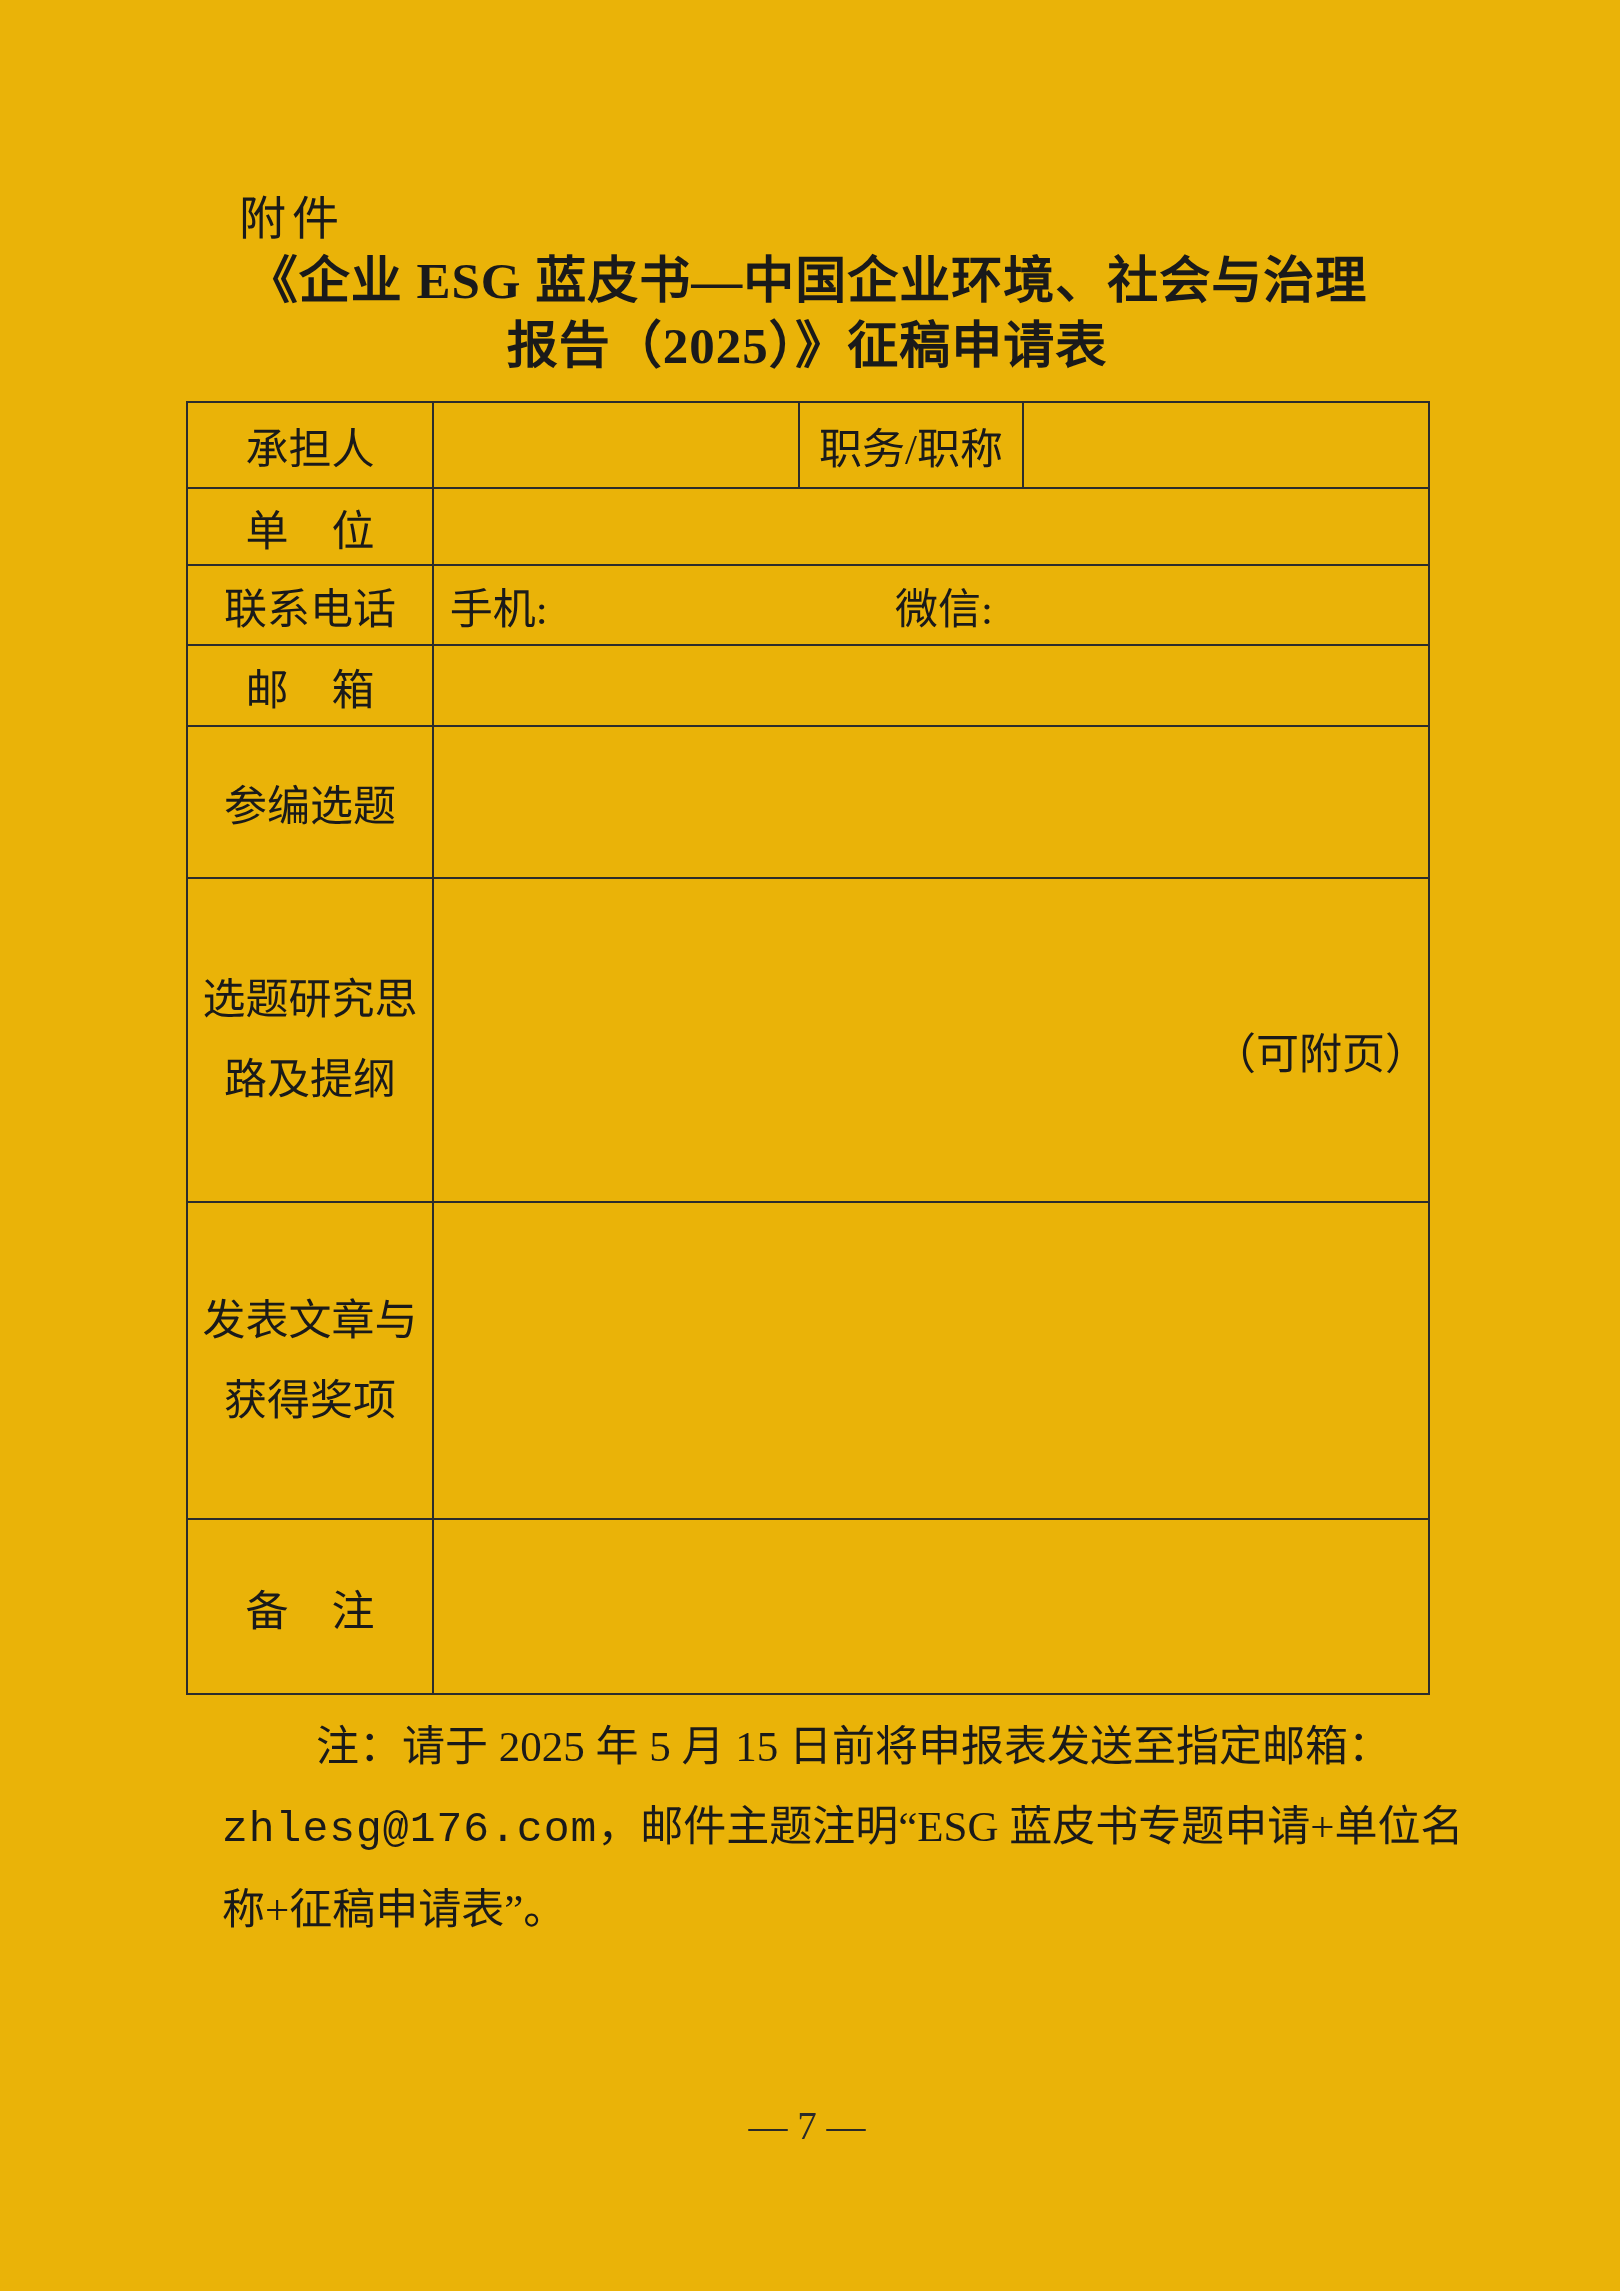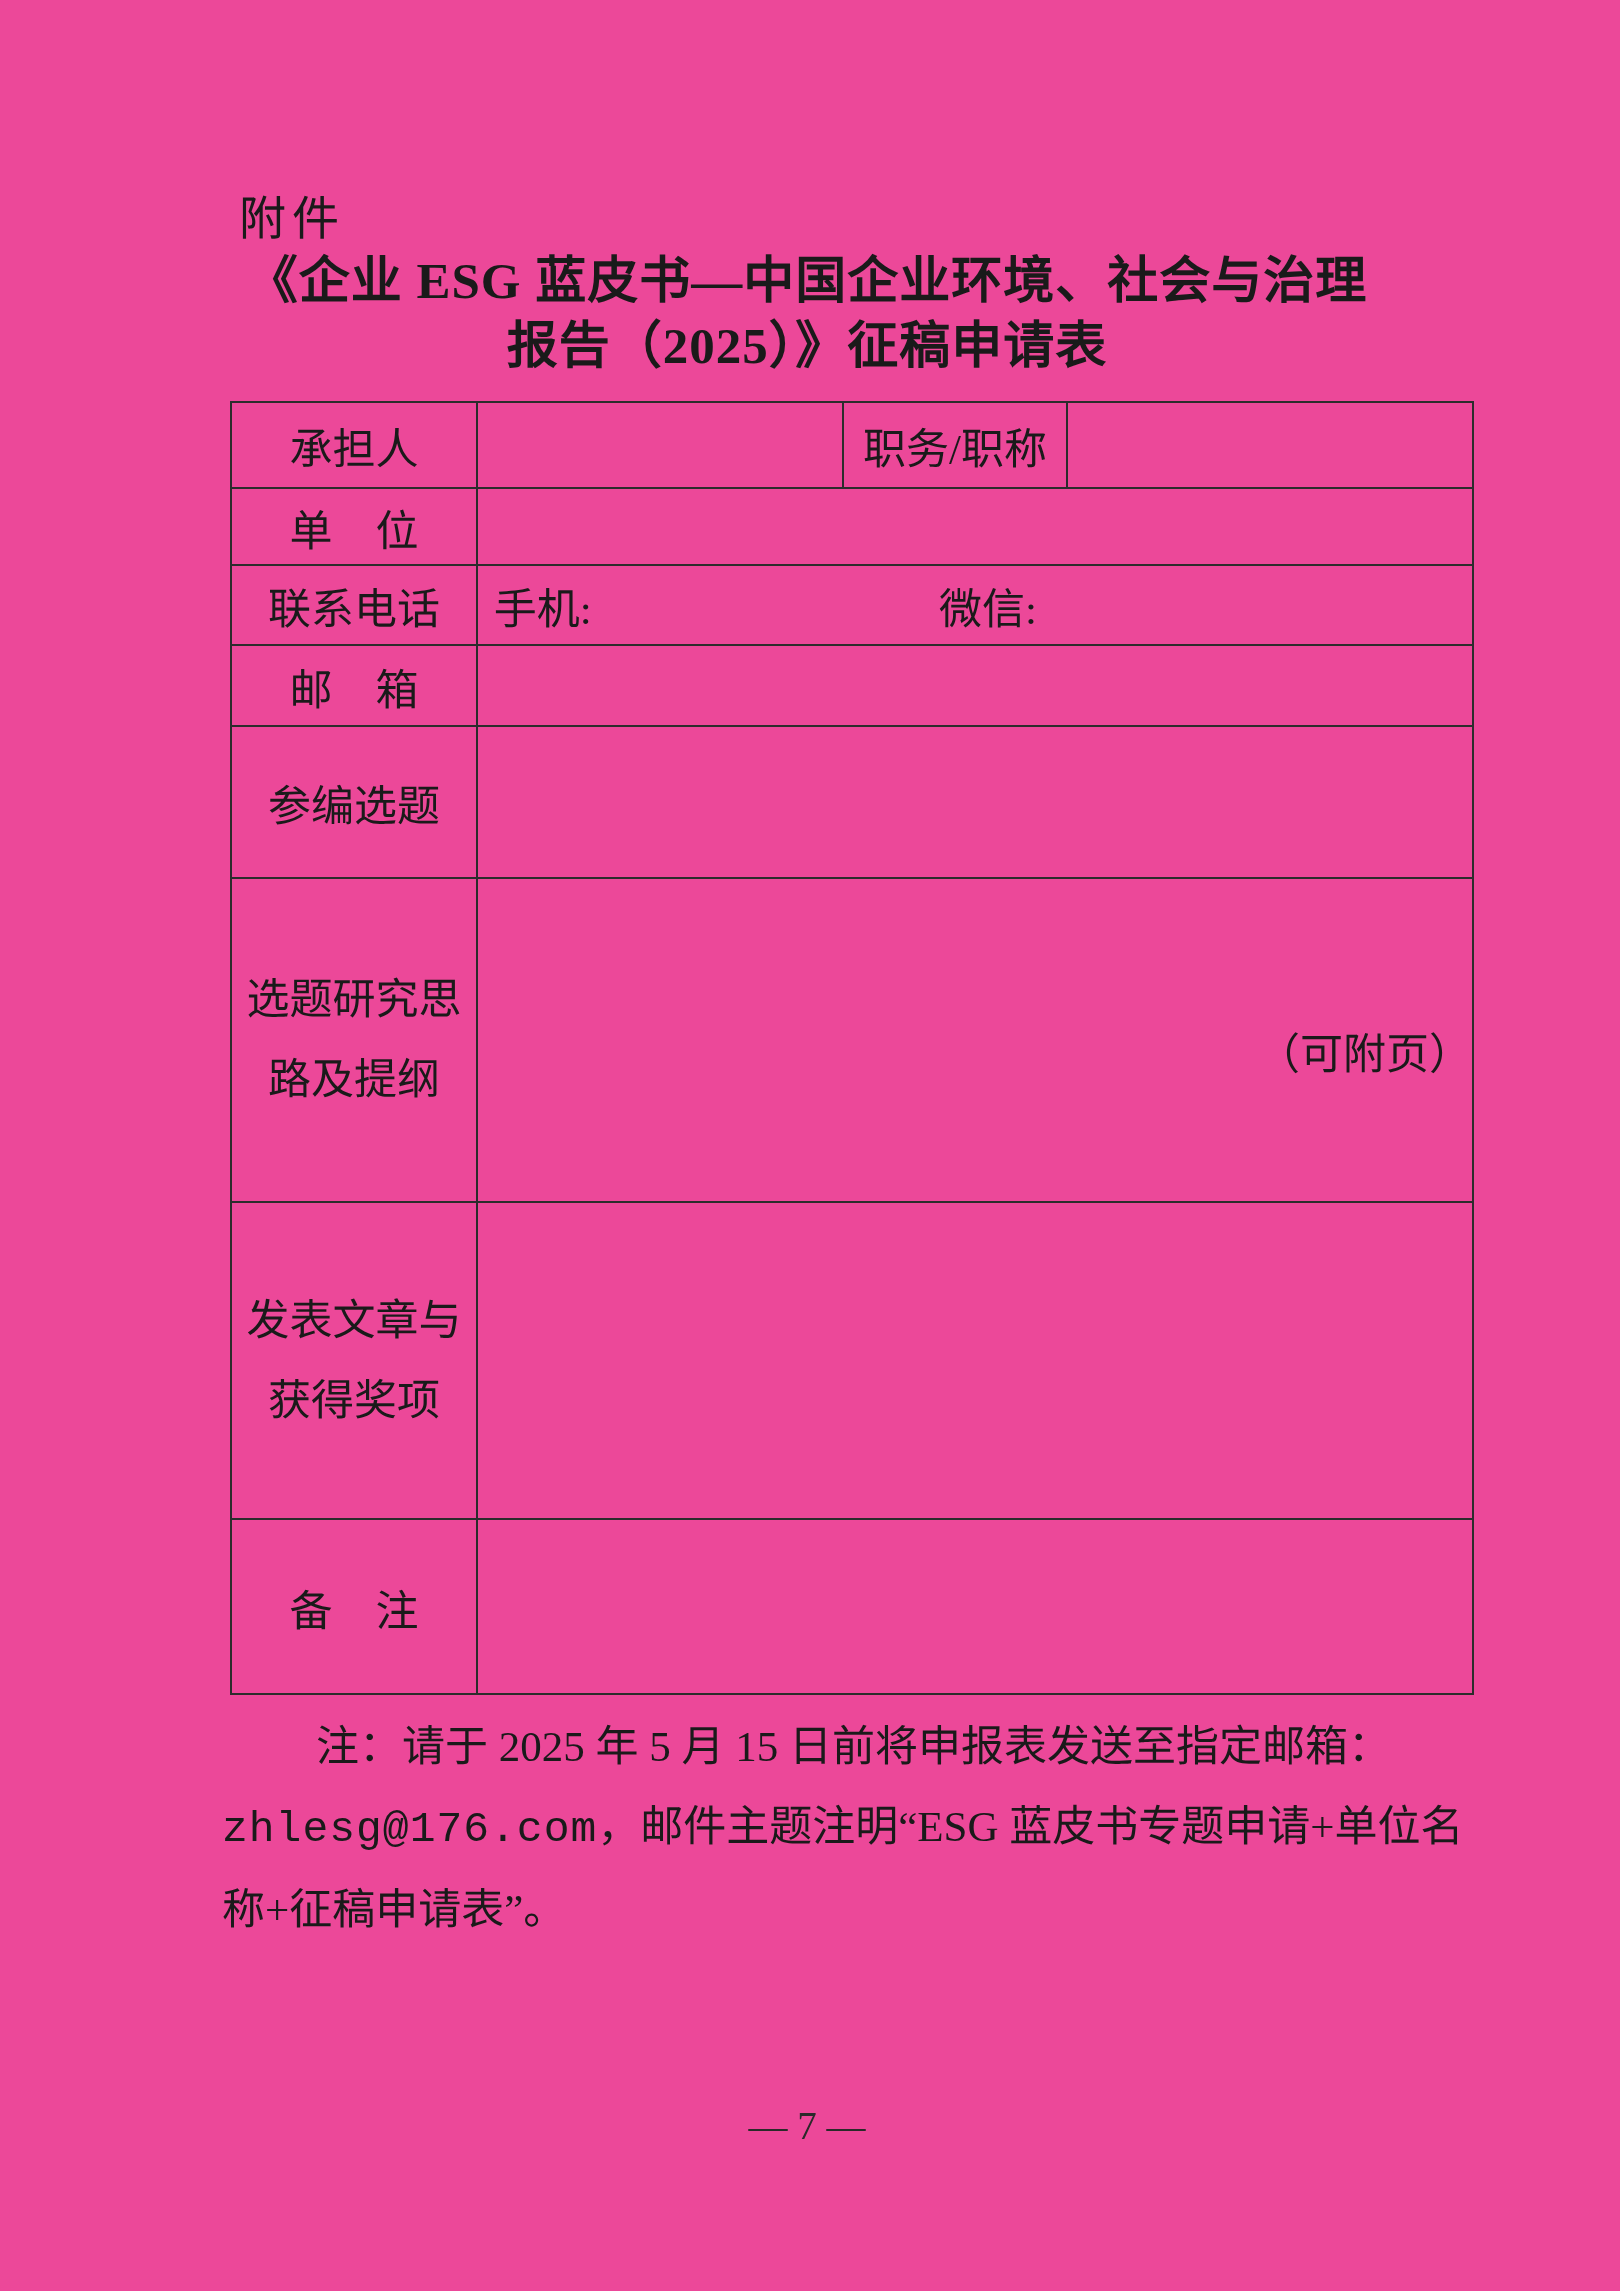--- a/index.html
+++ b/index.html
@@ -4,21 +4,21 @@
 <style>
   html, body { margin: 0; padding: 0; }
   body {
     width: 1620px; height: 2292px;
     background: #f4f4f2;
     font-family: "Liberation Serif", "DejaVu Serif", serif;
   }
   .doc {
     position: relative;
     width: 1620px; height: 2292px;
-    background: #ec4899;
+    background: #eab308;
     color: #1a1a1a;
     overflow: hidden;
   }
   .attachment {
     position: absolute;
     left: 239px; top: 180px;
     font-size: 47px;
     letter-spacing: 5.9px;
   }
   .title {
@@ -31,21 +31,20 @@
     line-height: 65px;
     letter-spacing: 1px;
   }
   table.form {
     position: absolute;
     left: 186px; top: 401px;
     width: 1242px;
     border-collapse: collapse;
     table-layout: fixed;
     border: 2.9px solid #2c2c2c;
-    margin-left: 44px;
   }
   table.form td {
     border: 2px solid #2c2c2c;
     font-size: 43px;
     vertical-align: middle;
     padding: 0;
   }
   td.label {
     text-align: center;
     white-space: pre-line;

